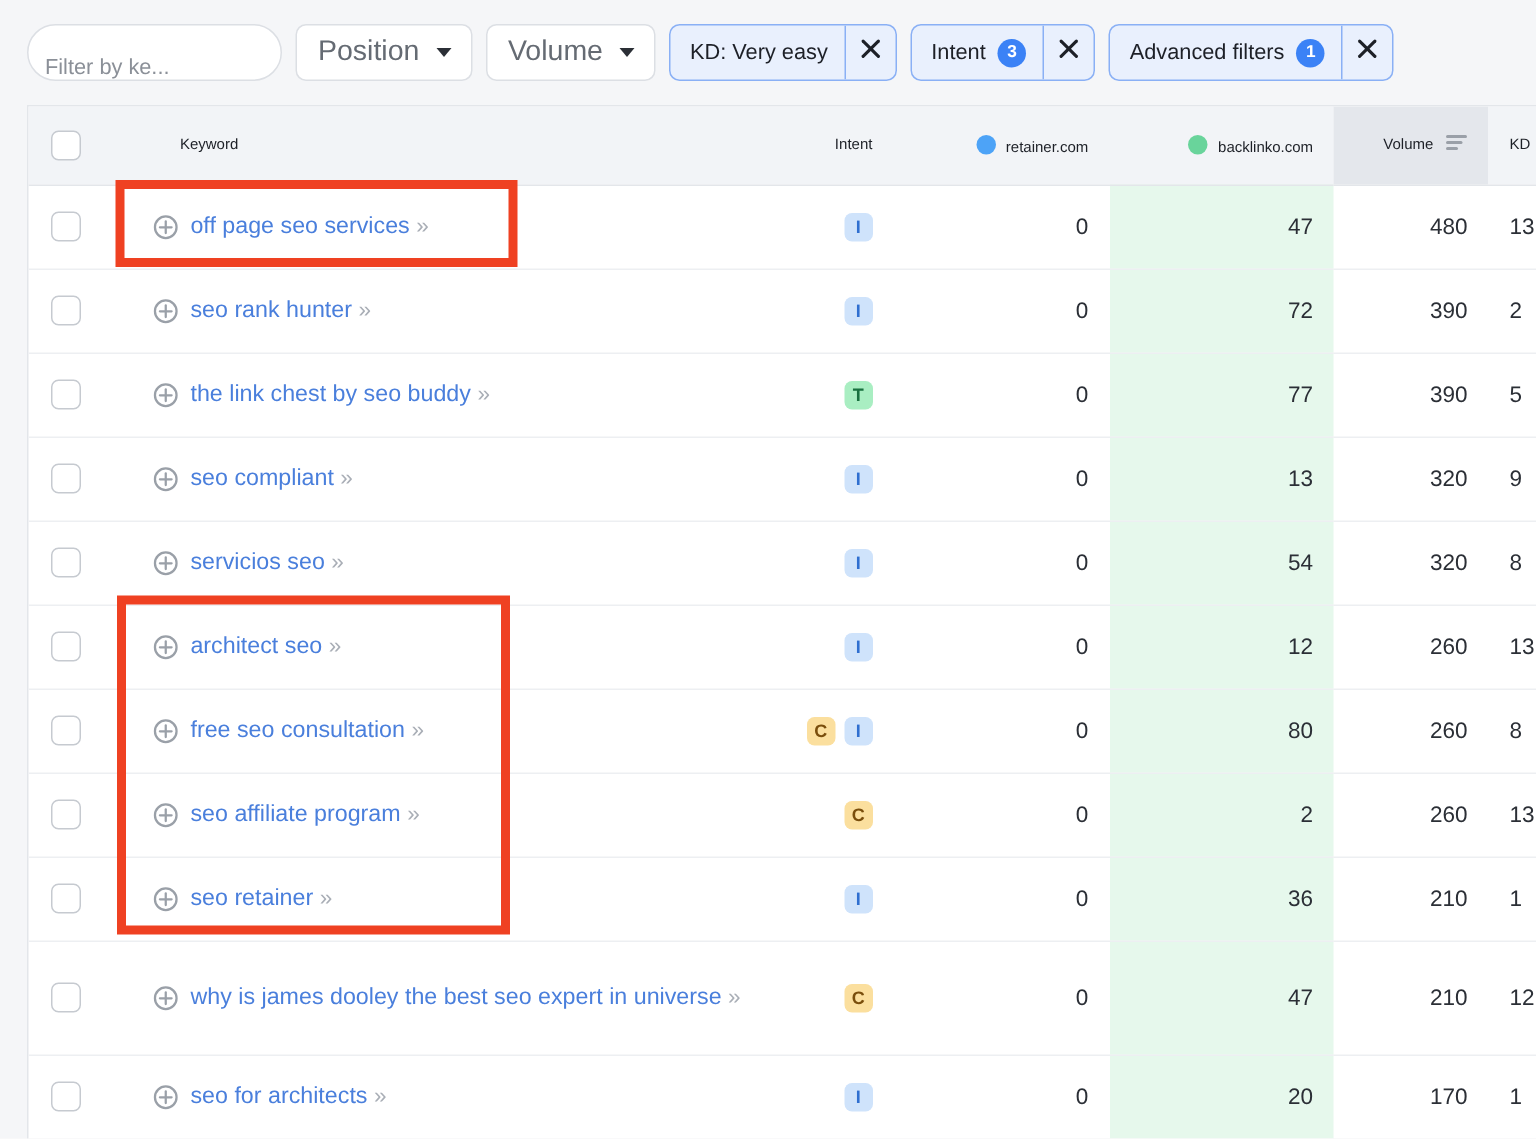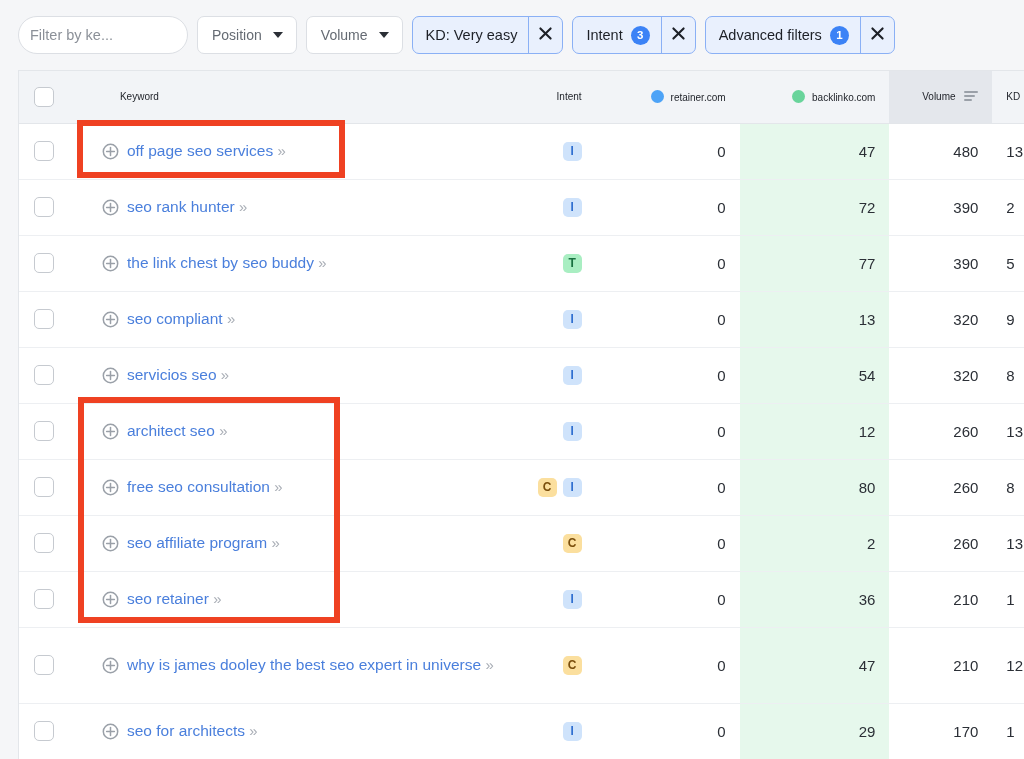--- a/index.html
+++ b/index.html
@@ -15,21 +15,21 @@
   #filter-bar {
     position: absolute; left: 0; top: 0;
     width: 1024px; height: 70px;
     display: flex; align-items: center;
     padding-left: 18px;
     gap: 9px;
     background: #f5f6f8;
   }
 
   .search-box {
-    display: flex; align-items: center;
+    display: flex; align-items: flex-end;
     height: 38px; width: 170px;
     border: 1px solid #dcdfe4;
     border-radius: 19px;
     background: #ffffff;
     overflow: hidden;
   }
   .search-box input {
     flex: 1; border: none; outline: none;
     padding: 0 11px;
     font-size: 14.5px; font-family: "Liberation Sans", sans-serif;
@@ -38,21 +38,21 @@
   .search-box input::placeholder { color: #8b9098; }
 
   .dropdown {
     height: 38px;
     display: flex; align-items: center;
     gap: 11px;
     padding: 0 13px 0 14px;
     border: 1px solid #dcdfe4;
     border-radius: 7px;
     background: #ffffff;
-    font-size: 14px; color: #656b73;
+    font-size: 19px; color: #656b73;
     cursor: pointer; white-space: nowrap;
   }
   .caret {
     width: 0; height: 0;
     border-left: 5px solid transparent;
     border-right: 5px solid transparent;
     border-top: 6px solid #2b2f36;
   }
 
   .pill {
@@ -506,21 +506,21 @@
                   <line x1="4.6" y1="8.5" x2="12.4" y2="8.5" stroke="#9aa0a8" stroke-width="1.5" stroke-linecap="round"></line>
                 </svg>
               </span>
               <span class="kw-link">seo for architects <span class="chev">»</span></span>
             </span>
           </td>
           <td class="c-intent"><span class="intent-wrap">
               <span class="badge badge-I">I</span>
             </span></td>
           <td class="c-dom1">0</td>
-          <td class="c-dom2">29</td>
+          <td class="c-dom2">20</td>
           <td class="c-vol">170</td>
           <td class="c-kd">1</td>
         </tr>
       </tbody>
   </table>
 </div>
 
 <div class="redbox" id="redbox-1"></div>
 <div class="redbox" id="redbox-2"></div>
 

